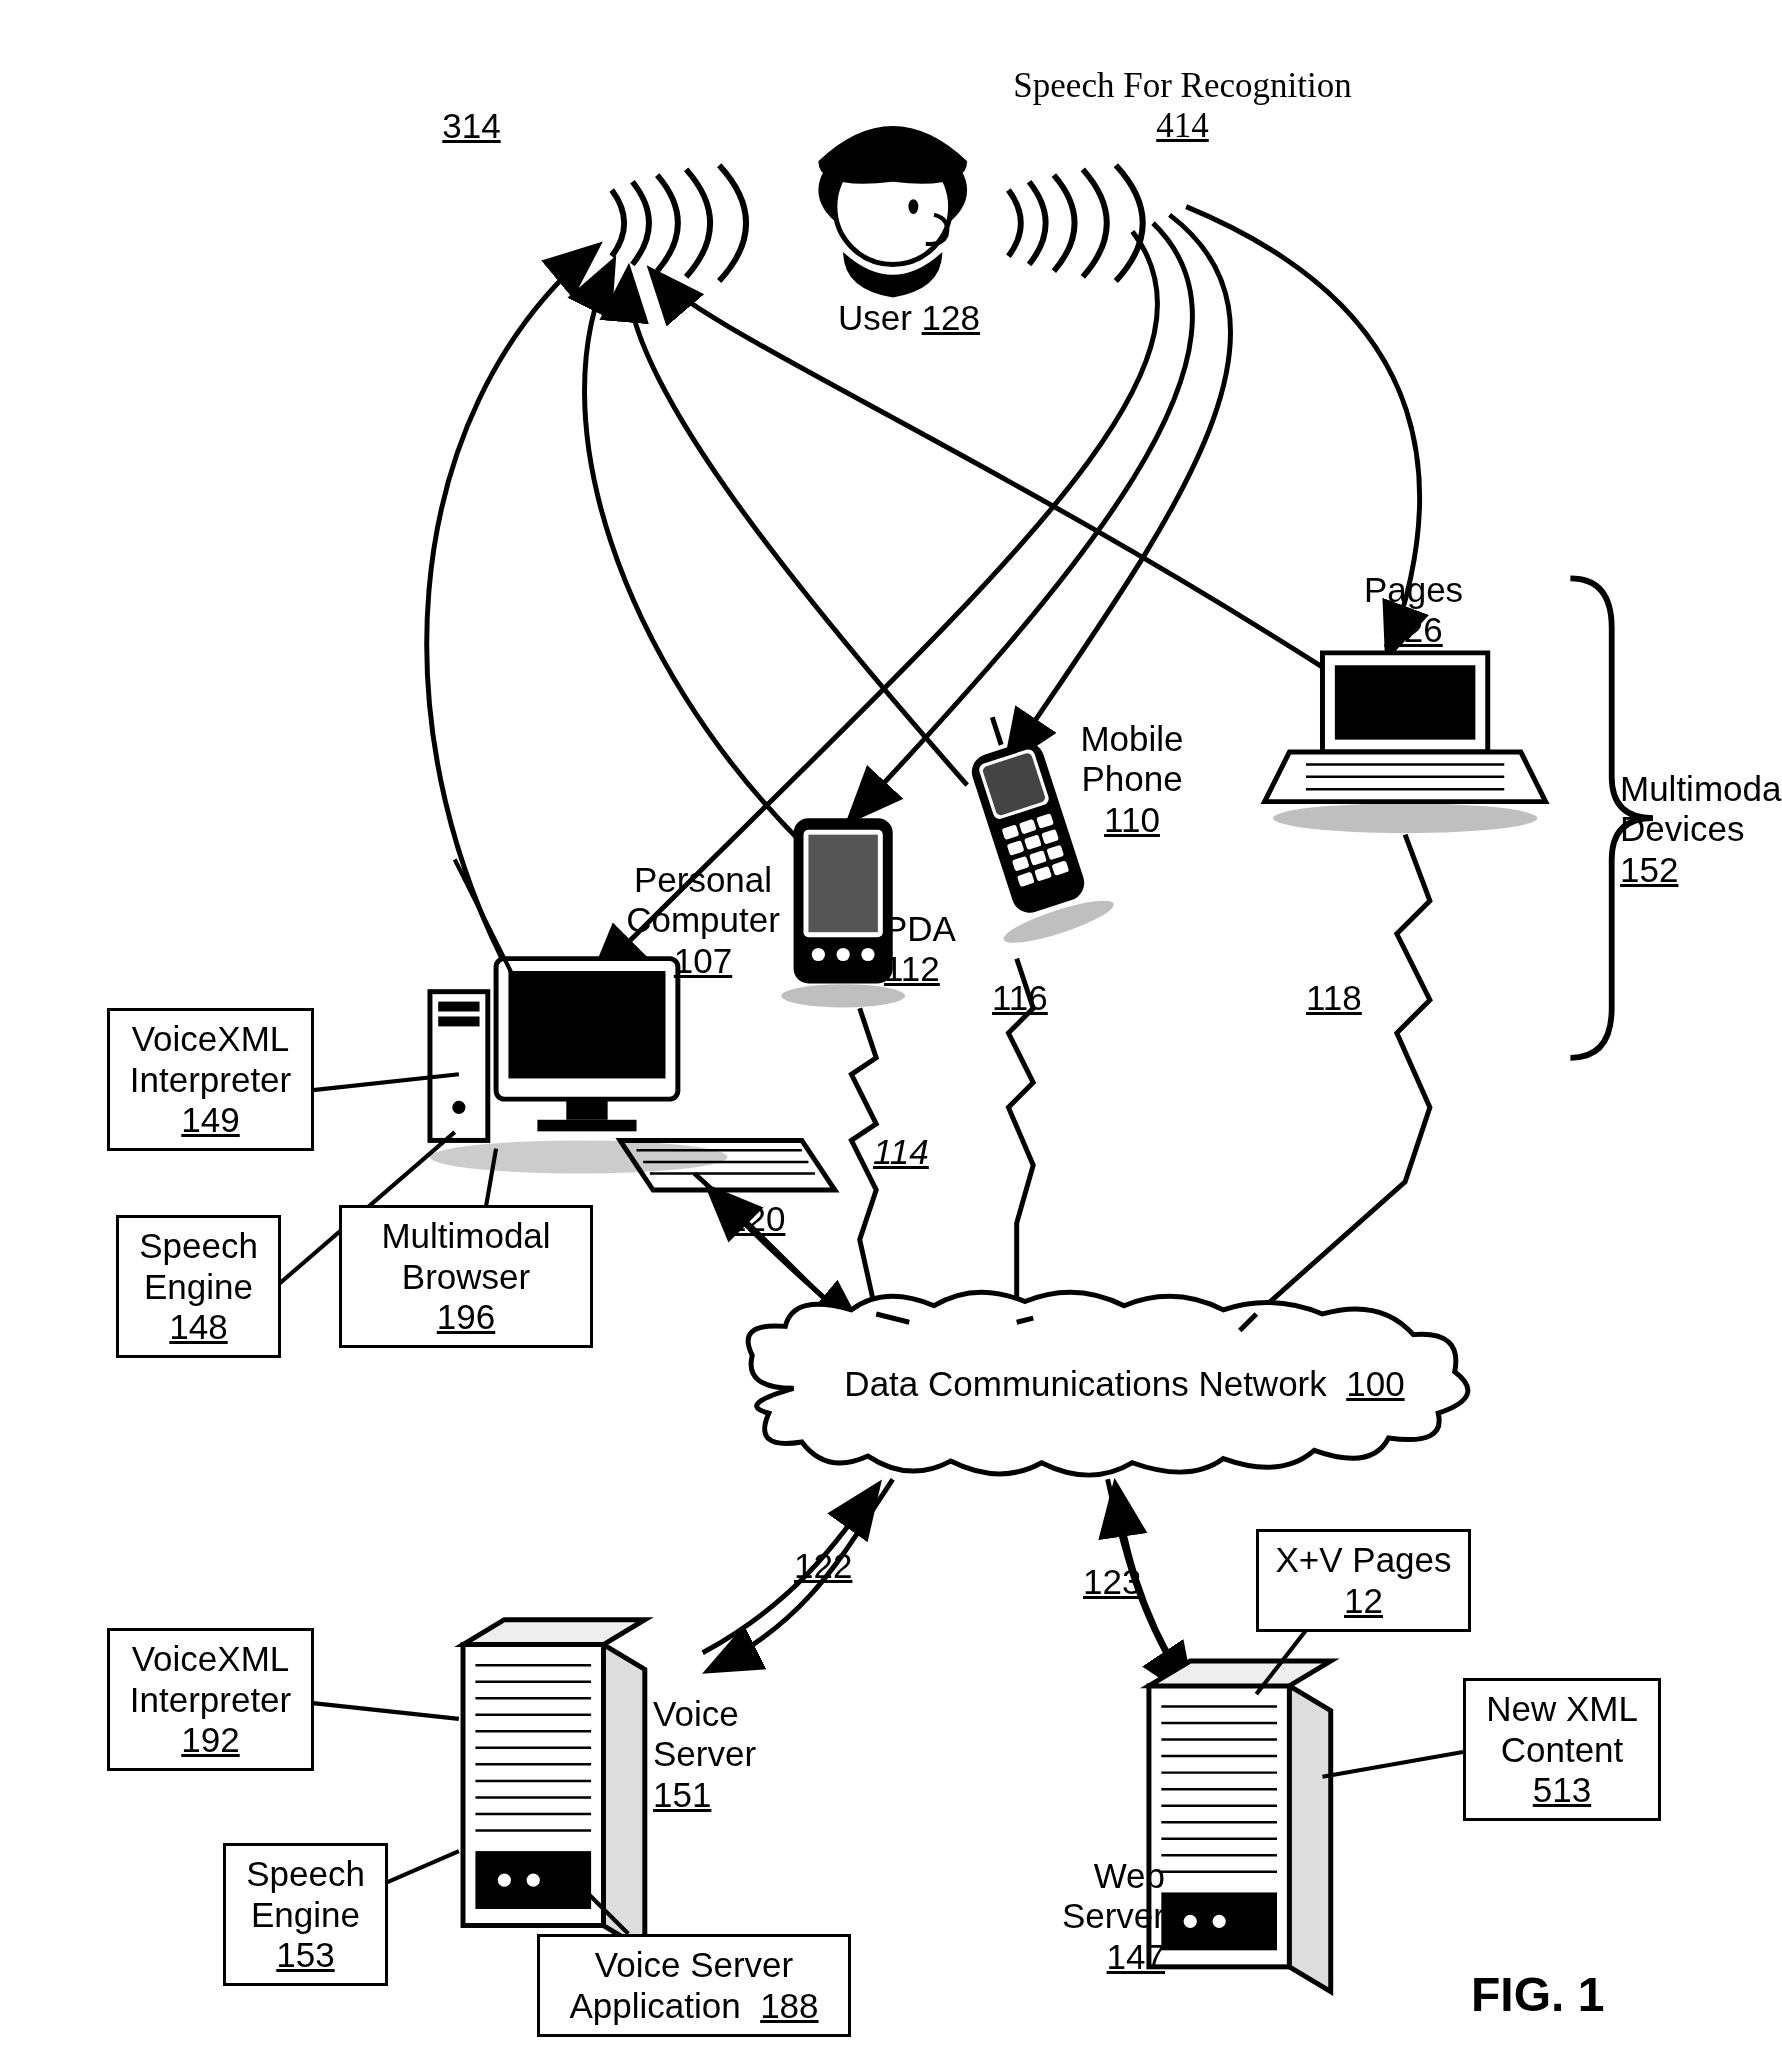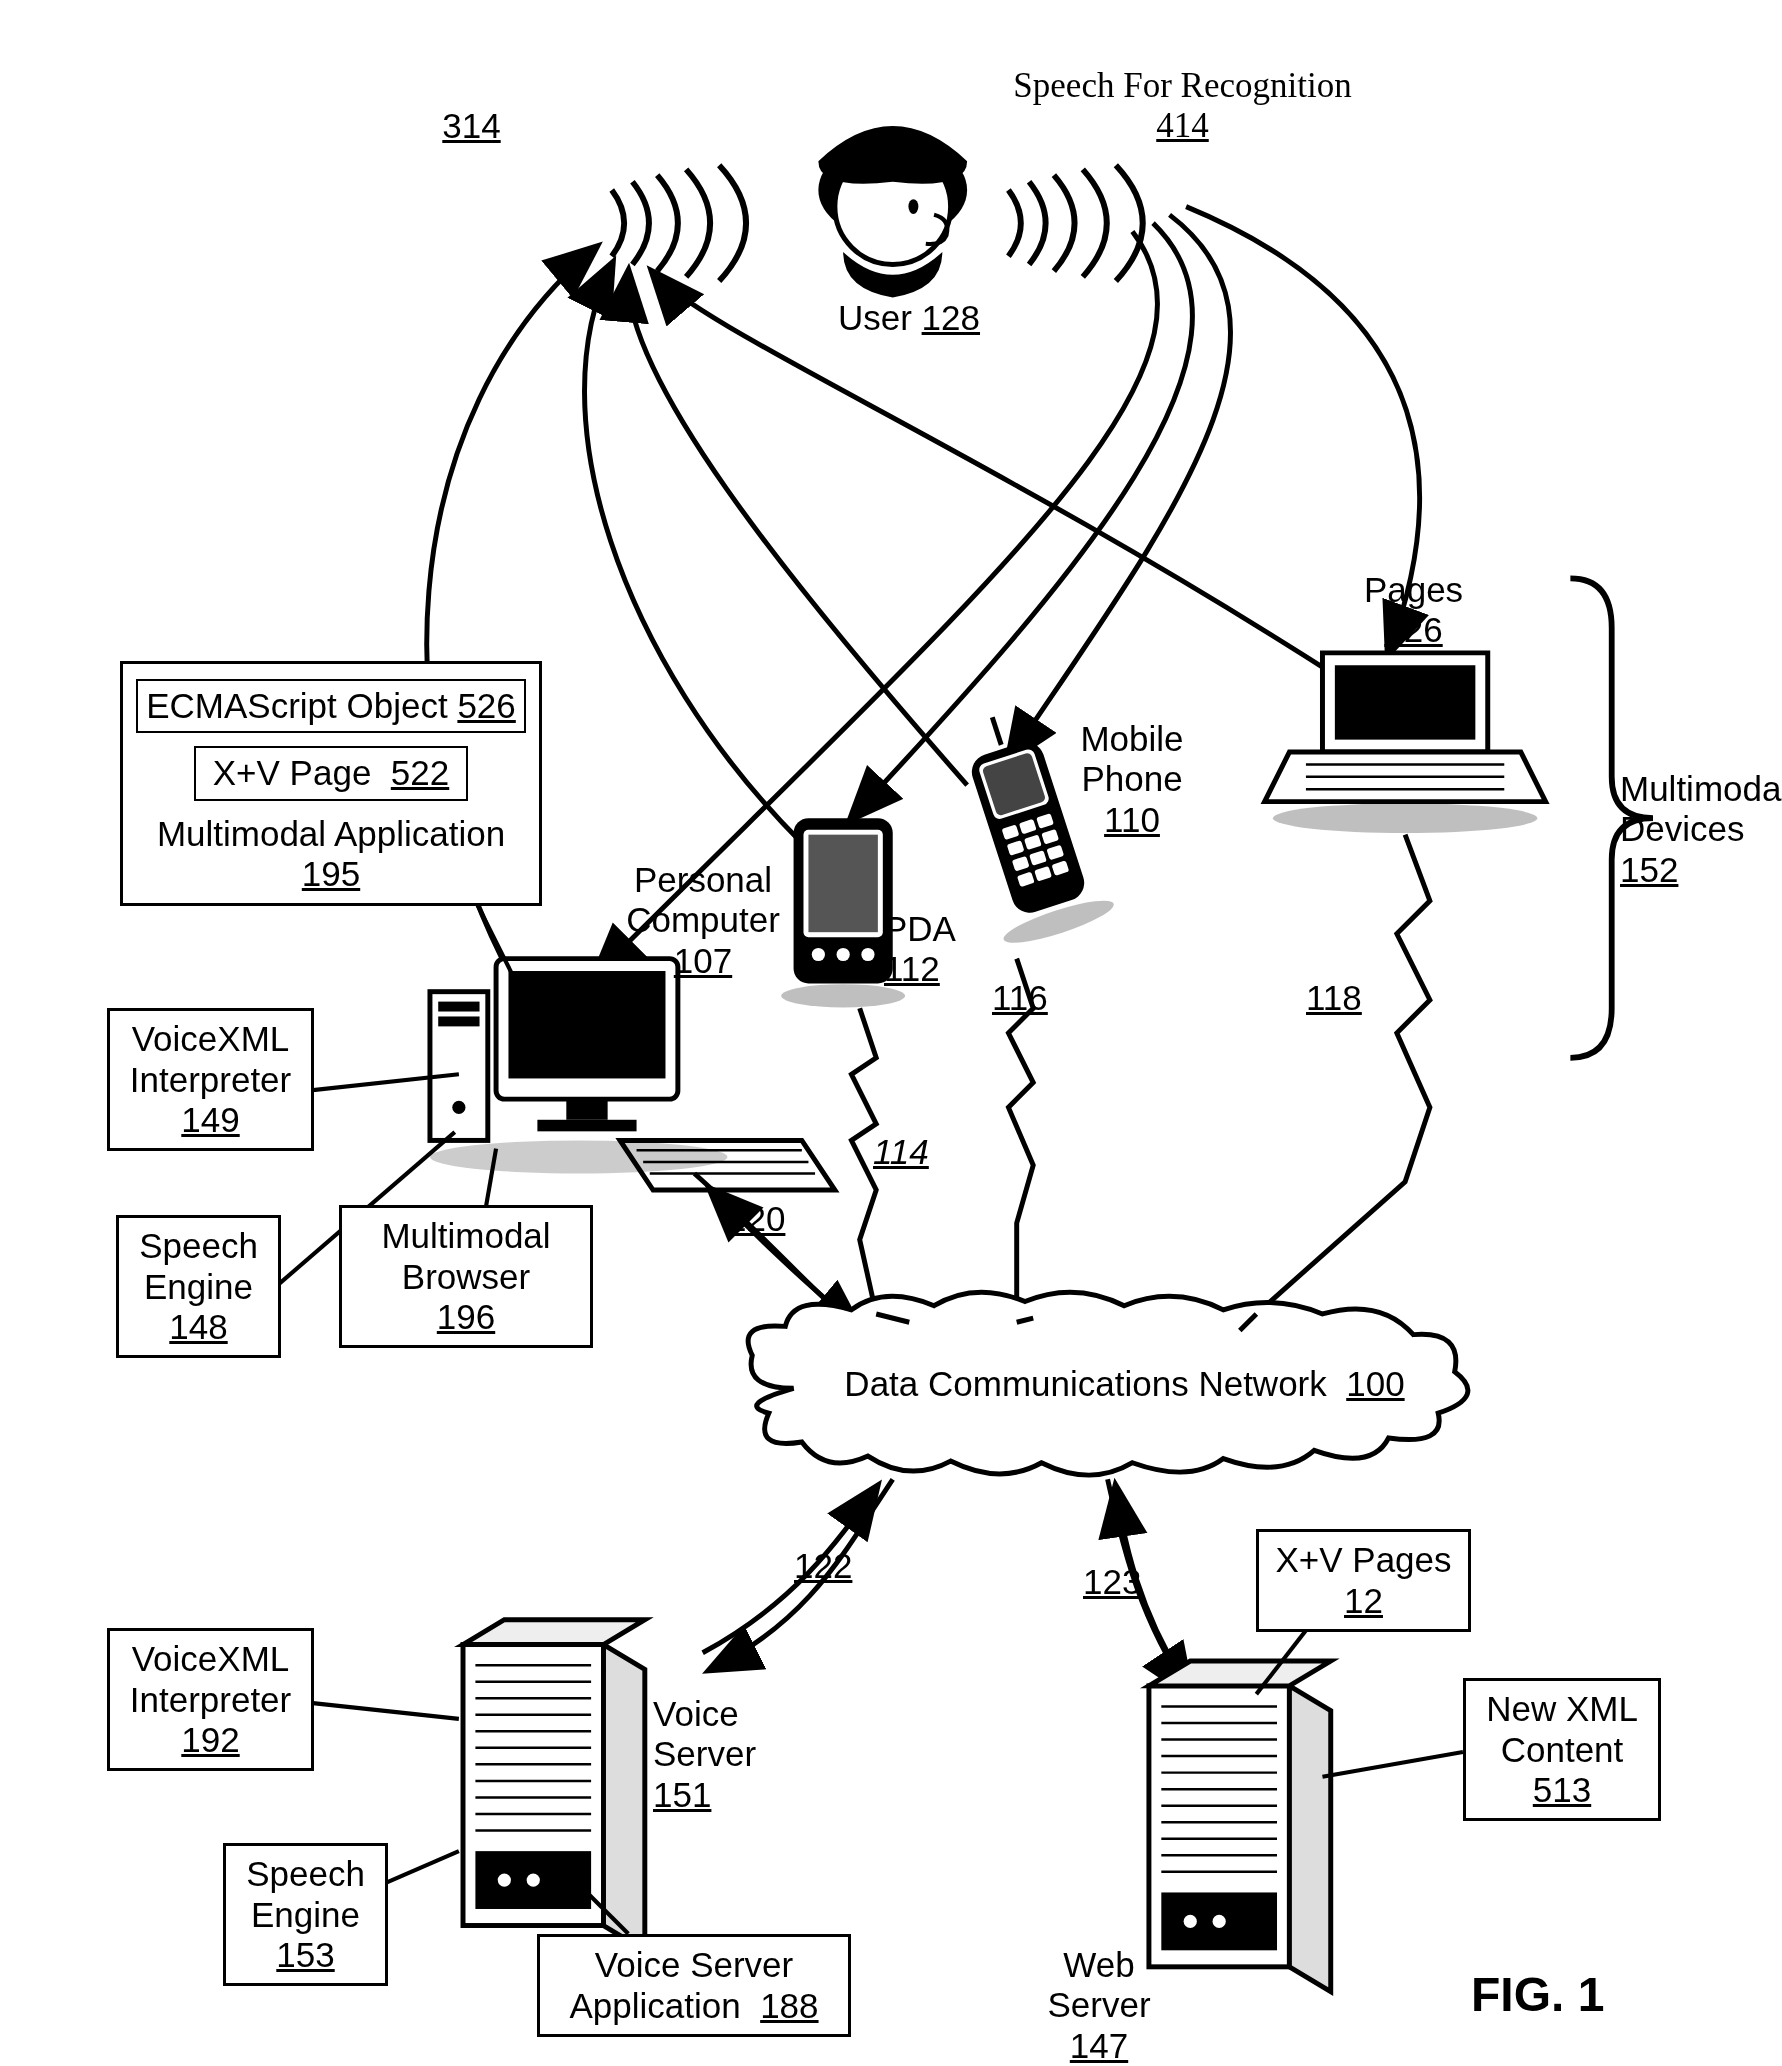--- a/index.html
+++ b/index.html
@@ -302,31 +302,20 @@
   <span>PDA</span><br><span class="num">112</span>
 </div>
 <div class="label" style="left:612px; top:860px; width:182px;">
   <span>Personal Computer</span><br><span class="num">107</span>
 </div>
 
 <div class="label" style="left:1620px; top:769px; width:207px; text-align:left;">
   <span>Multimodal Devices</span><br><span class="num">152</span>
 </div>
 
-<div class="box" style="left:120px; top:661px; width:422px;">
-  <div class="inner-box">
-    <span>ECMAScript Object</span>&nbsp;<span class="num">526</span>
-  </div><br>
-  <div class="inner-box" style="width:70%;">
-    <span>X+V Page</span>&nbsp;&nbsp;<span class="num">522</span>
-  </div>
-  <div style="margin-top:6.6px;">
-    <span>Multimodal Application</span><br><span class="num">195</span>
-  </div>
-</div>
 
 <div class="box" style="left:107px; top:1008px; width:207px;">
   <span>VoiceXML Interpreter</span><br><span class="num">149</span>
 </div>
 <div class="box" style="left:116px; top:1215px; width:165px;">
   <span>Speech Engine</span><br><span class="num">148</span>
 </div>
 <div class="box" style="left:339px; top:1205px; width:254px;">
   <span>Multimodal Browser</span><br><span class="num">196</span>
 </div>
@@ -349,21 +338,21 @@
 <div class="box" style="left:107px; top:1628px; width:207px;">
   <span>VoiceXML Interpreter</span><br><span class="num">192</span>
 </div>
 <div class="box" style="left:223px; top:1843px; width:165px;">
   <span>Speech Engine</span><br><span class="num">153</span>
 </div>
 <div class="box" style="left:537px; top:1934px; width:314px;">
   <span>Voice Server Application</span>&nbsp;&nbsp;<span class="num">188</span>
 </div>
 
-<div class="label" style="left:1033px; top:1945px; width:132px; text-align:center;">
+<div class="label" style="left:1033px; top:1856px; width:132px; text-align:right;">
   <span>Web Server</span><br><span class="num">147</span>
 </div>
 <div class="box" style="left:1256px; top:1529px; width:215px;">
   <span>X+V Pages</span><br><span class="num">12</span>
 </div>
 <div class="box" style="left:1463px; top:1678px; width:198px;">
   <span>New XML Content</span><br><span class="num">513</span>
 </div>
 
 <div class="fig" style="left:1471px; top:1967px;">FIG. 1</div>

